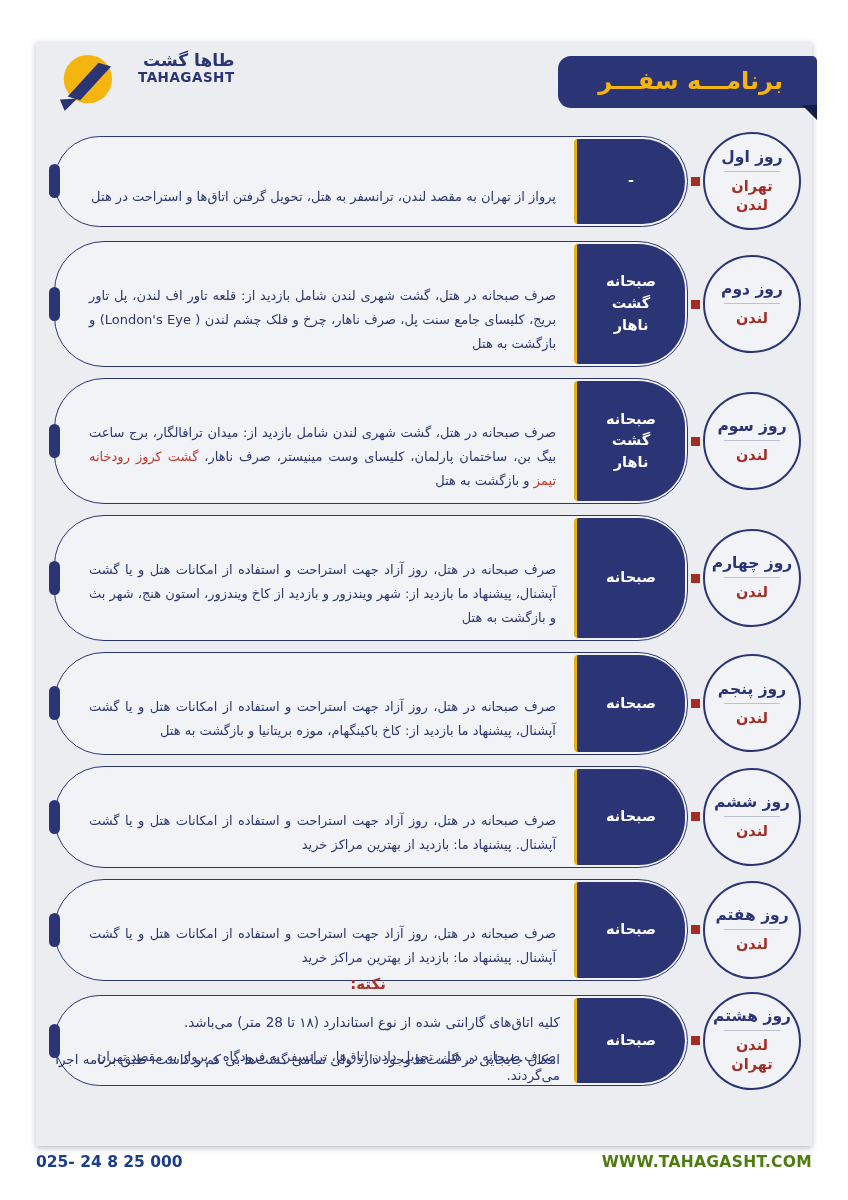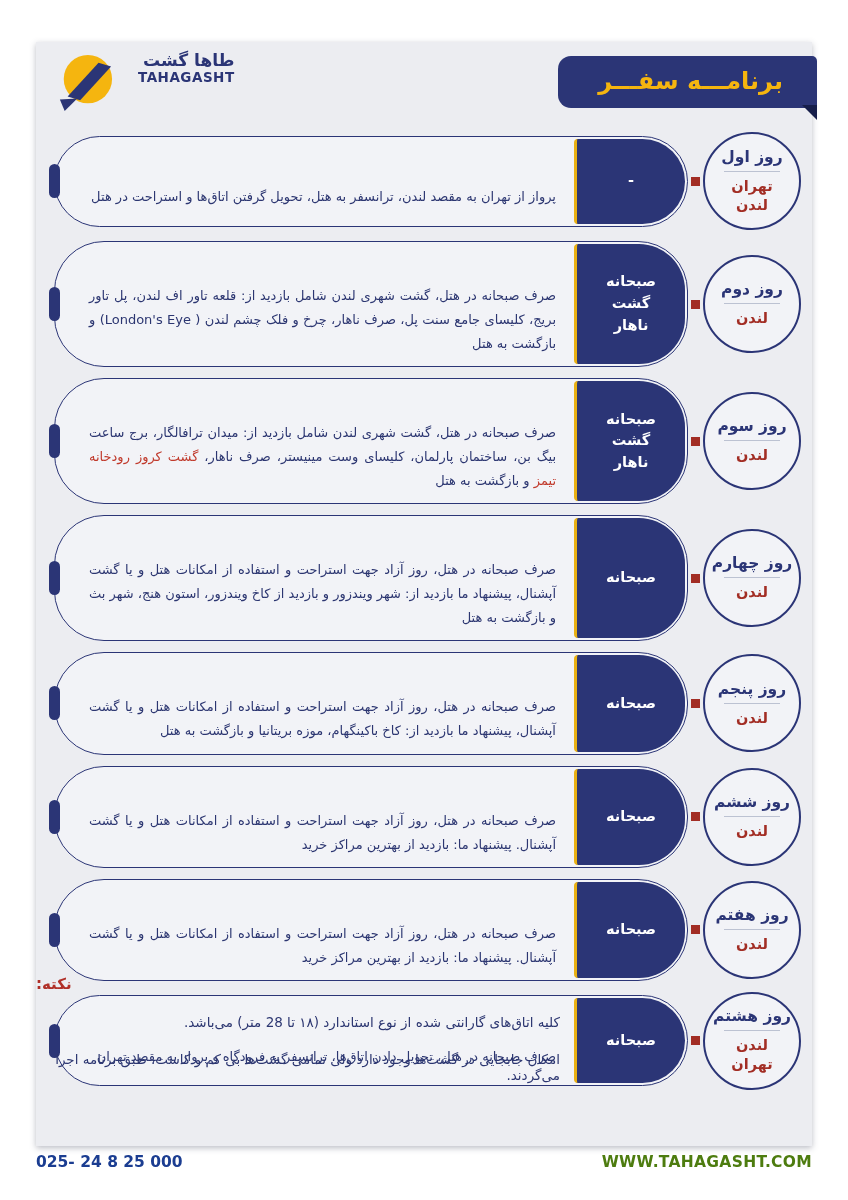--- a/index.html
+++ b/index.html
@@ -43,21 +43,21 @@
   .pill-handle { position: absolute; left: -6px; top: 50%; transform: translateY(-50%);
     width: 11px; height: 34px; border-radius: 6px; background: #2b3576; }
   .description { flex: 1; display: flex; align-items: center; padding: 10px 16px 10px 34px; }
   .description p { width: 100%; direction: rtl; color: #2c3671; font-size: 13px;
     line-height: 1.85; text-align: justify; text-align-last: right; margin-top: 32px; }
   .description .hl { color: #c0392b; }
 
   
   .notes { position: absolute; top: 933px; left: 0; right: 0; direction: rtl; }
   .note-title { color: #b03028; font-weight: bold; font-size: 15px;
-    text-align: left; margin-right: 112px; }
+    text-align: center; margin-right: 112px; }
   .note-line { color: #2c3671; font-size: 13.5px; text-align: right;
     margin-right: 252px; margin-top: 21px; }
 
   
   .footer { position: absolute; left: 36px; right: 36px; top: 1153px;
     display: flex; justify-content: space-between; align-items: center; }
   .footer-phone { color: #1b3d91; font-weight: bold; font-size: 15.5px; direction: ltr; }
   .footer-site { color: #4d7c0f; font-weight: bold; font-size: 15.5px; letter-spacing: .3px; }
 </style>
 </head>

